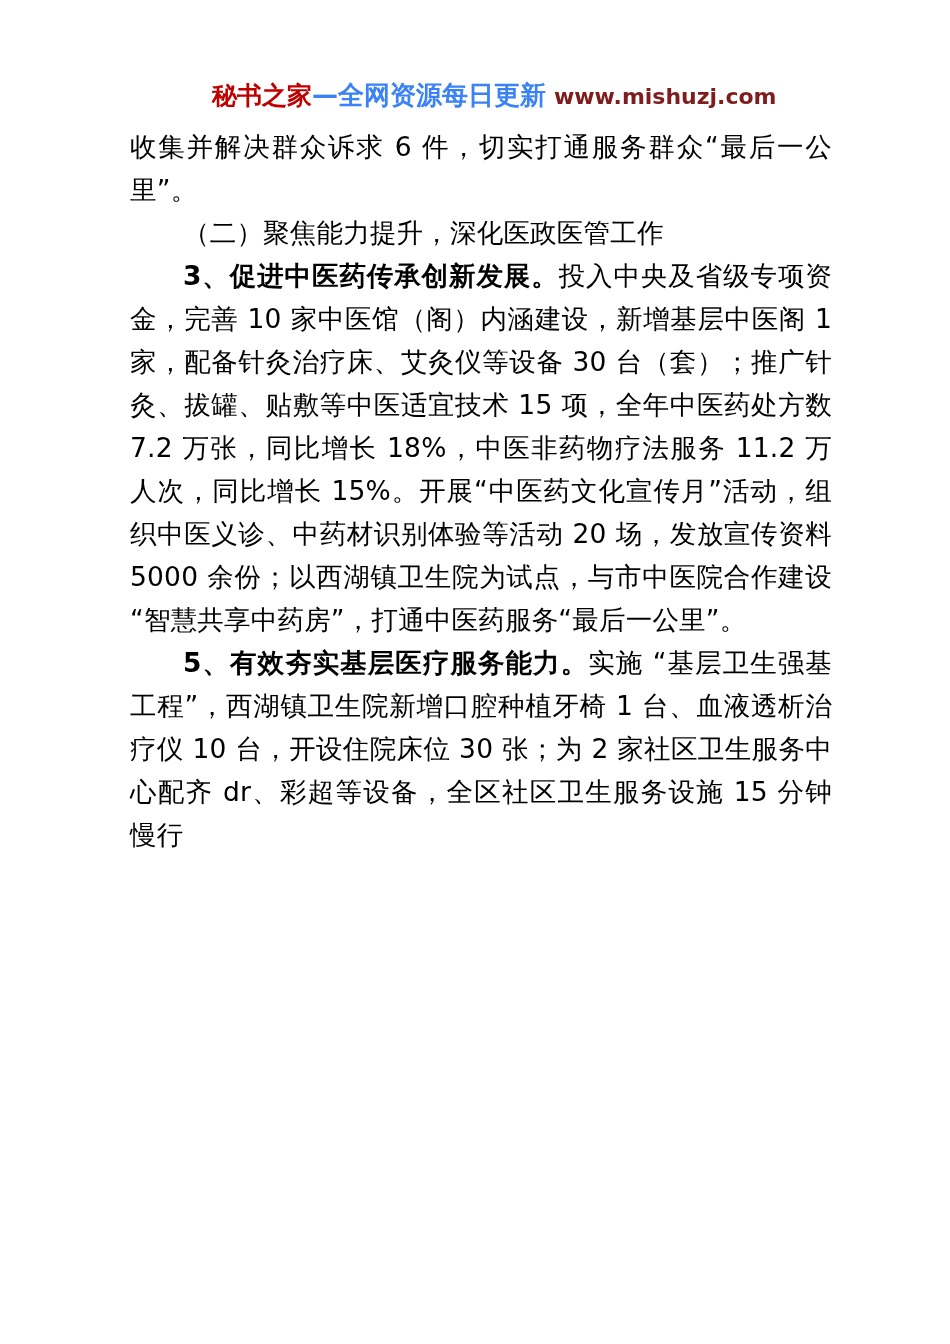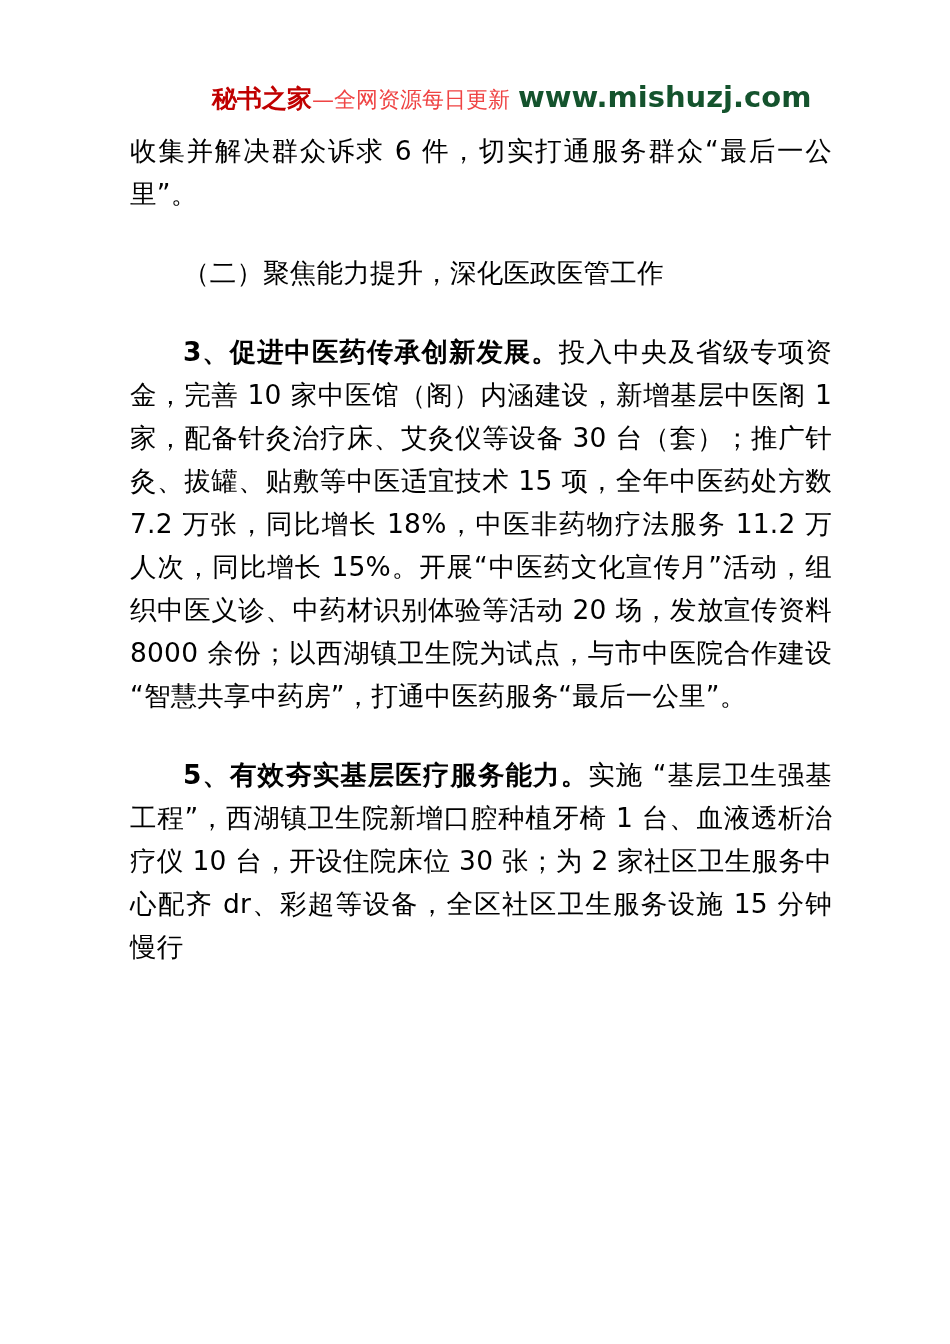--- a/index.html
+++ b/index.html
@@ -26,56 +26,55 @@
     line-height: 1.2;
     margin: 0 0 14px 82px;
     white-space: nowrap;
   }
   .wm-brand {
     color: #c00000;
     font-weight: bold;
     letter-spacing: 0px;
   }
   .wm-tag {
-    color: #ef4444;
-    font-weight: normal;
-    font-size: 22px;
+    color: #3b82f6;
+    font-weight: bold;
+    font-size: 26px;
   }
   .wm-url {
-    color: #14532d;
+    color: #7f1d1d;
     font-weight: bold;
-    font-size: 29px;
+    font-size: 22px;
   }
   .doc-body {
     font-size: 26.5px;
     line-height: 43px;
     text-align: justify;
     letter-spacing: 0.2px;
   }
   .para {
     margin: 0;
     text-indent: 0;
   }
   .indent {
     text-indent: 2em;
-    margin-top: 36px;
   }
   .bold {
     font-weight: bold;
   }
 </style>
 </head>
 <body>
 
 <div class="page">
 
   <div class="watermark">
     <span class="wm-brand">秘书之家</span><span class="wm-tag">—全网资源每日更新</span> <span class="wm-url">www.mishuzj.com</span>
   </div>
 
   <div class="doc-body" id="doc-body">
       <div class="para"><span class="">收集并解决群众诉求 6 件，切实打通服务群众“最后一公里”。</span></div>
       <div class="para indent"><span class="">（二）聚焦能力提升，深化医政医管工作</span></div>
-      <div class="para indent"><span class="bold">3、促进中医药传承创新发展。</span><span class="">投入中央及省级专项资金，完善 10 家中医馆（阁）内涵建设，新增基层中医阁 1 家，配备针灸治疗床、艾灸仪等设备 30 台（套）；推广针灸、拔罐、贴敷等中医适宜技术 15 项，全年中医药处方数 7.2 万张，同比增长 18%，中医非药物疗法服务 11.2 万人次，同比增长 15%。开展“中医药文化宣传月”活动，组织中医义诊、中药材识别体验等活动 20 场，发放宣传资料 8000 余份；以西湖镇卫生院为试点，与市中医院合作建设 “智慧共享中药房”，打通中医药服务“最后一公里”。</span></div>
+      <div class="para indent"><span class="bold">3、促进中医药传承创新发展。</span><span class="">投入中央及省级专项资金，完善 10 家中医馆（阁）内涵建设，新增基层中医阁 1 家，配备针灸治疗床、艾灸仪等设备 30 台（套）；推广针灸、拔罐、贴敷等中医适宜技术 15 项，全年中医药处方数 7.2 万张，同比增长 18%，中医非药物疗法服务 11.2 万人次，同比增长 15%。开展“中医药文化宣传月”活动，组织中医义诊、中药材识别体验等活动 20 场，发放宣传资料 5000 余份；以西湖镇卫生院为试点，与市中医院合作建设 “智慧共享中药房”，打通中医药服务“最后一公里”。</span></div>
       <div class="para indent"><span class="bold">5、有效夯实基层医疗服务能力。</span><span class="">实施 “基层卫生强基工程”，西湖镇卫生院新增口腔种植牙椅 1 台、血液透析治疗仪 10 台，开设住院床位 30 张；为 2 家社区卫生服务中心配齐 dr、彩超等设备，全区社区卫生服务设施 15 分钟慢行</span></div>
     </div>
 
 </div>
 
 </body></html>

